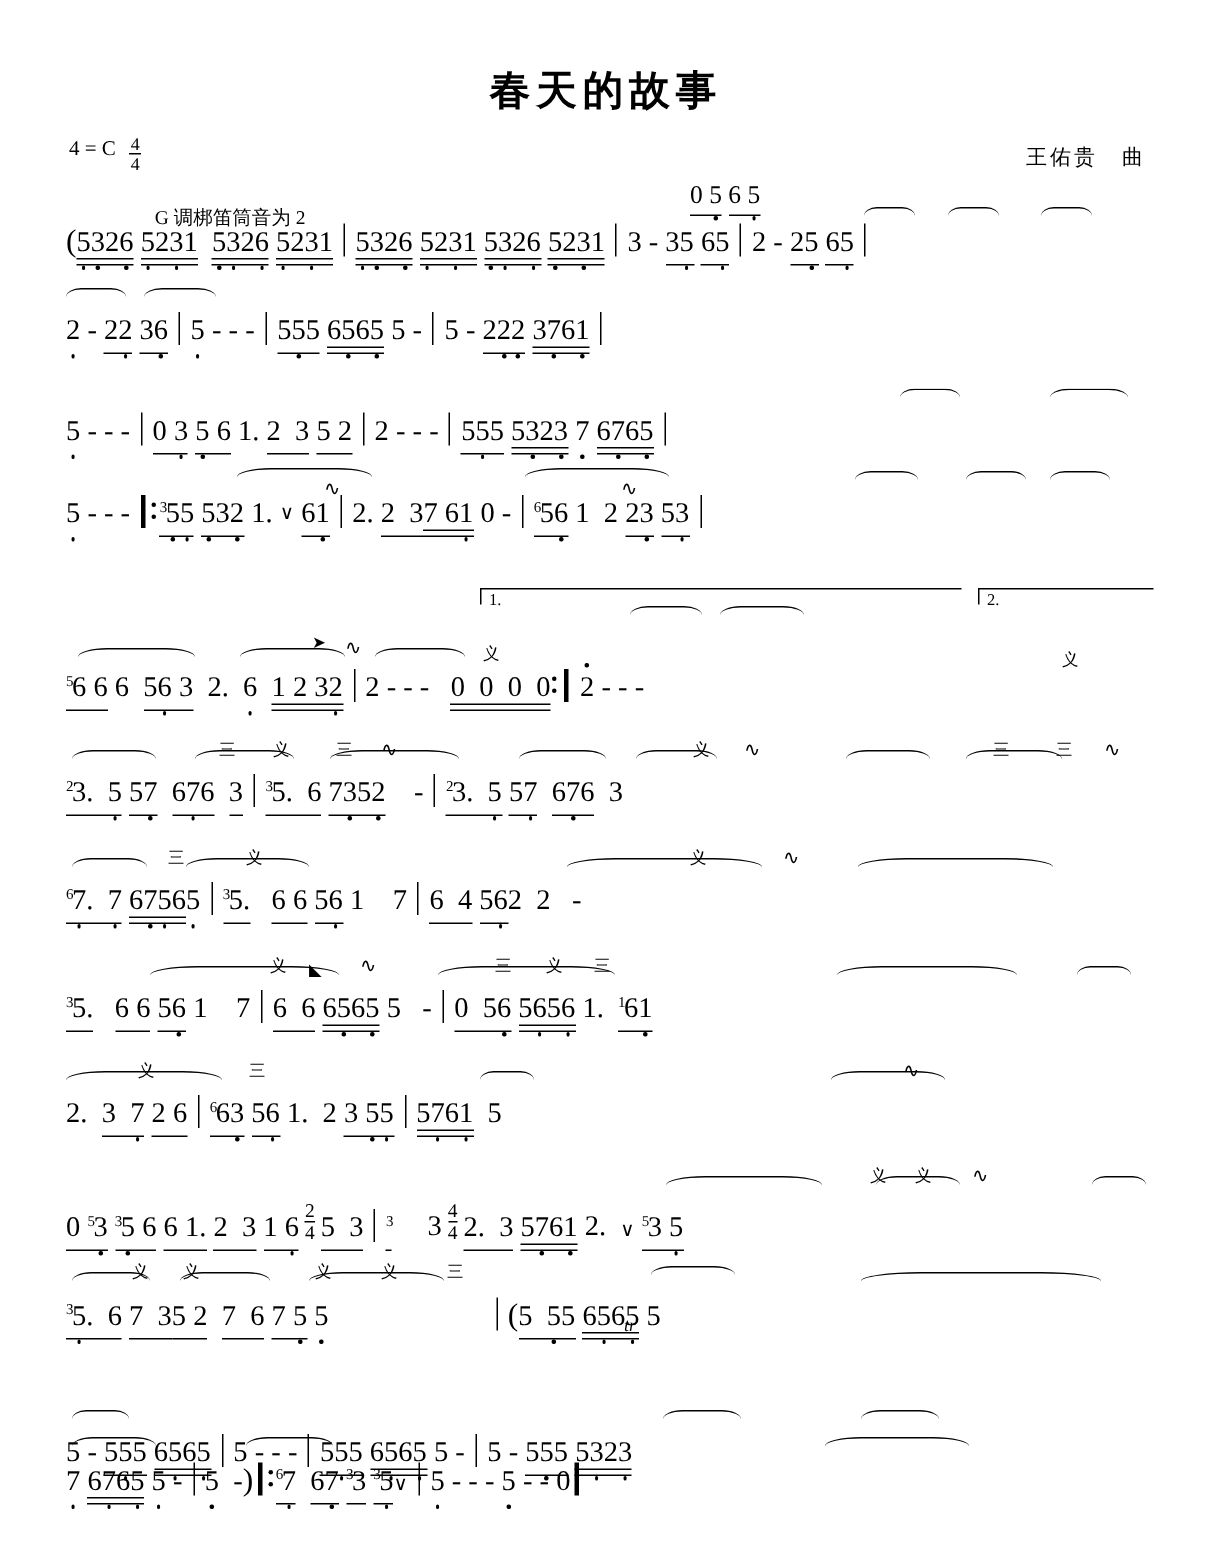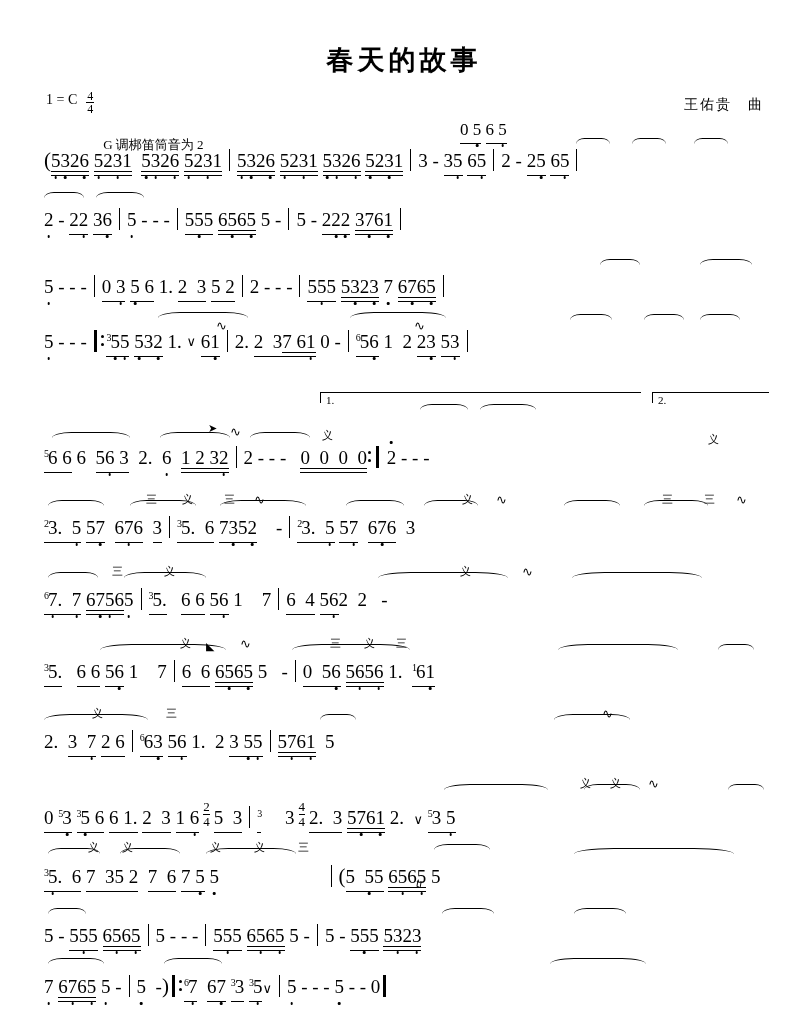--- a/index.html
+++ b/index.html
@@ -213,21 +213,21 @@
   .paren { font-size: 21px; }
 </style>
 </head>
 <body>
 
 <div class="sheet">
 
   <div class="title">春天的故事</div>
 
   <div class="key-line">
-    <span>1 = C</span>
+    <span>4 = C</span>
     <span class="frac">
       <span class="num">4</span>
       <span class="den">4</span>
     </span>
     <span class="mode">G 调梆笛筒音为 2</span>
   </div>
 
   <div class="composer">王佑贵　曲</div>
 
   <div class="row" style="top:132px;">
@@ -354,21 +354,21 @@
     <div class="slur" style="left:530px; top:0px; width:160px;"></div>
     <div class="tr" style="left:372px; top:-12px;">tr</div>
     <div class="slur" style="left:390px; top:-4px; width:56px;"></div>
     <div class="lbl" style="left:44px; top:-8px;">义</div>
     <div class="lbl" style="left:78px; top:-8px;">义</div>
     <div class="lbl" style="left:166px; top:-8px;">义</div>
     <div class="lbl" style="left:210px; top:-8px;">义</div>
     <div class="lbl" style="left:254px; top:-8px;">三</div>
   </div>
 
-  <div class="row" style="top:908px;">
+  <div class="row" style="top:940px;">
     <div class="notes">5 - <span class="g beam">5<span class="d1">5</span>5</span> <span class="g beam2">6<span class="d1">5</span>6<span class="d1">5</span></span><span class="bar"></span>5 - - -<span class="bar"></span><span class="g beam">5<span class="d1">5</span>5</span> <span class="g beam2">6<span class="d1">5</span>6<span class="d1">5</span></span> 5 -<span class="bar"></span>5 - <span class="g beam">5<span class="d1">5</span>5</span> <span class="g beam2">5<span class="d1">3</span>2<span class="d1">3</span></span></div>
     <div class="slur" style="left:4px; top:0px; width:38px;"></div>
     <div class="slur" style="left:398px; top:0px; width:52px;"></div>
     <div class="slur" style="left:530px; top:0px; width:52px;"></div>
   </div>
 
   <div class="row" style="top:958px;">
     <div class="notes"><span class="d1">7</span> <span class="g beam2">6<span class="d1">7</span>6<span class="d1">5</span></span> <span class="d1">5</span> -<span class="bar"></span><span class="d1">5</span> &nbsp;-<span class="paren">)</span><span class="thickbar"></span><span class="repdots"></span><span class="g beam"><span class="sf"><span class="s">6</span><span class="b"></span></span><span class="d1">7</span></span> &nbsp;<span class="g beam">6<span class="d1">7</span></span> <span class="g beam"><span class="sf"><span class="s">3</span><span class="b"></span></span>3</span> <span class="g beam"><span class="sf"><span class="s">3</span><span class="b"></span></span><span class="d1">5</span></span><span class="vol" style="position:relative;">∨</span><span class="bar"></span><span class="d1">5</span> - - - <span class="d1">5</span> - - 0<span class="thickbar"></span></div>
     <div class="slur" style="left:4px; top:0px; width:56px;"></div>
     <div class="slur" style="left:120px; top:0px; width:58px;"></div>

